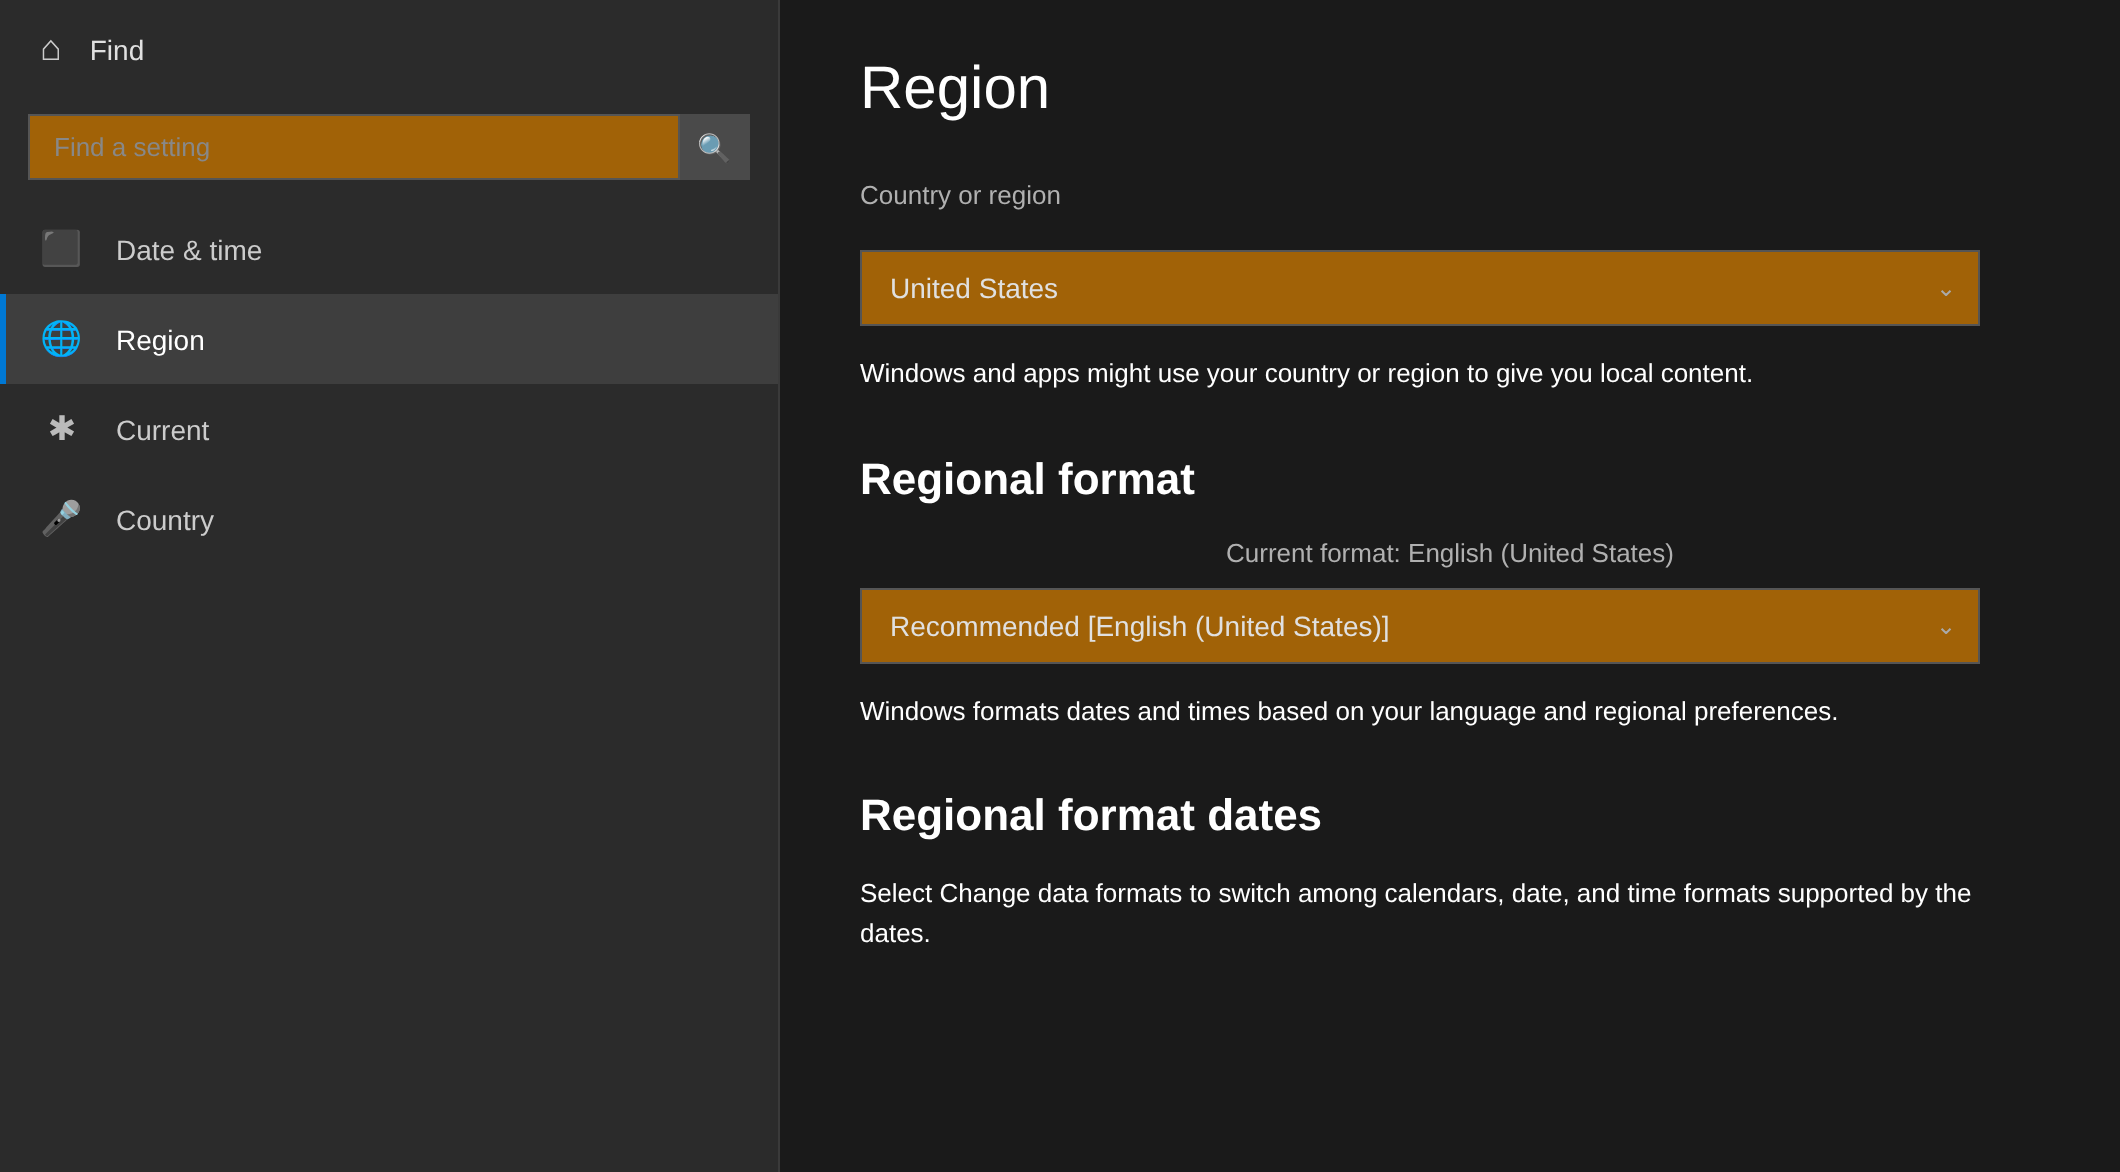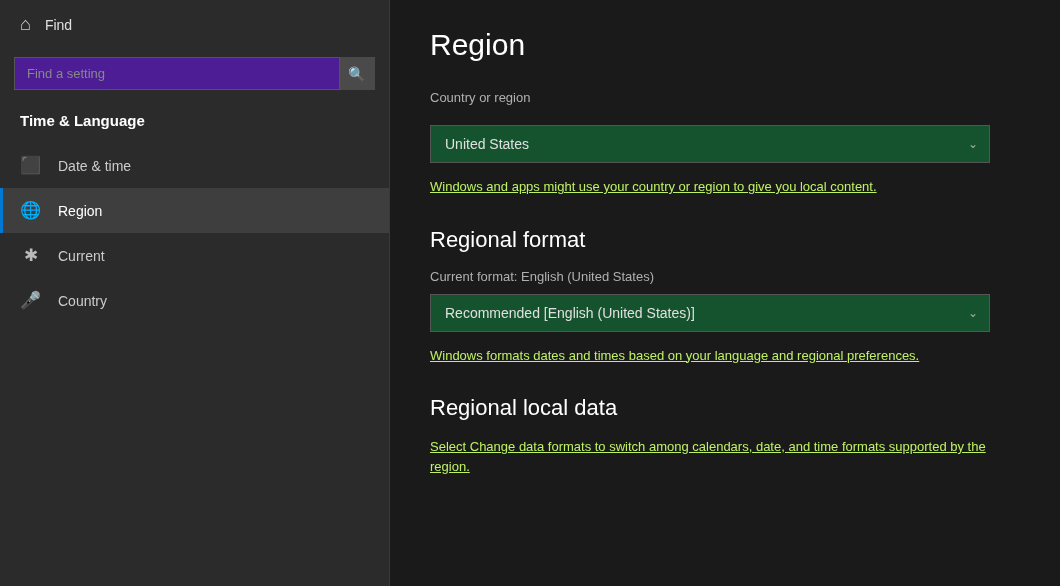--- a/index.html
+++ b/index.html
@@ -38,21 +38,21 @@
       font-size: 18px;
       color: #ccc;
     }
 
     .sidebar-search {
       margin: 8px 14px 12px 14px;
       position: relative;
     }
     .sidebar-search input {
       width: 100%;
-      background: #4c1d95;
+      background: #a16207;
       border: 1px solid #555;
       color: #ccc;
       padding: 8px 36px 8px 12px;
       font-size: 13px;
       outline: none;
       border-radius: 0;
     }
     .sidebar-search input::placeholder { color: #888; }
     .search-btn {
       position: absolute;
@@ -120,21 +120,21 @@
       color: #b0b0b0;
       margin-bottom: 20px;
     }
     .dropdown-wrapper {
       position: relative;
       max-width: 560px;
       margin-bottom: 14px;
     }
     .dropdown-wrapper select {
       width: 100%;
-      background: #14532d;
+      background: #a16207;
       border: 1px solid #555;
       color: #e0e0e0;
       padding: 10px 40px 10px 14px;
       font-size: 14px;
       appearance: none;
       -webkit-appearance: none;
       cursor: pointer;
       outline: none;
       border-radius: 0;
     }
@@ -143,57 +143,56 @@
       right: 12px;
       top: 50%;
       transform: translateY(-50%);
       color: #aaa;
       font-size: 12px;
       pointer-events: none;
     }
 
     .description-text {
       font-size: 13px;
-      color: #bef264;
+      color: #ffffff;
       max-width: 560px;
       line-height: 1.5;
       margin-bottom: 30px;
-      text-decoration: underline;
     }
 
     .section-heading {
       font-size: 22px;
-      font-weight: 400;
+      font-weight: 700;
       color: #ffffff;
       margin-bottom: 16px;
     }
 
     .current-format-label {
       font-size: 13px;
       color: #b0b0b0;
       margin-bottom: 10px;
+      text-align: center;
     }
   </style>
 </head>
 <body>
 
 <div class="sidebar">
   <div class="sidebar-home">
     <span class="home-icon">⌂</span>
     <span>Find</span>
   </div>
 
   <div class="sidebar-search">
     <input type="text" placeholder="Find a setting" style="">
     <button class="search-btn">
       <span>🔍</span>
     </button>
   </div>
 
-  <div class="sidebar-section-title">Time &amp; Language</div>
 
   <div class="sidebar-item">
     <span class="item-icon">⬛</span>
     <span>Date &amp; time</span>
   </div>
 
   <div class="sidebar-item active">
     <span class="item-icon">🌐</span>
     <span>Region</span>
   </div>
@@ -224,15 +223,15 @@
   <h2 class="section-heading">Regional format</h2>
   <div class="current-format-label">Current format: English (United States)</div>
   <div class="dropdown-wrapper">
     <select>
       <option>Recommended [English (United States)]</option>
     </select>
     <span class="dropdown-chevron">⌄</span>
   </div>
   <p class="description-text">Windows formats dates and times based on your language and regional preferences.</p>
 
-  <h2 class="section-heading">Regional local data</h2>
-  <p class="description-text">Select Change data formats to switch among calendars, date, and time formats supported by the region.</p>
+  <h2 class="section-heading">Regional format dates</h2>
+  <p class="description-text">Select Change data formats to switch among calendars, date, and time formats supported by the dates.</p>
 </div>
 
 </body></html>

